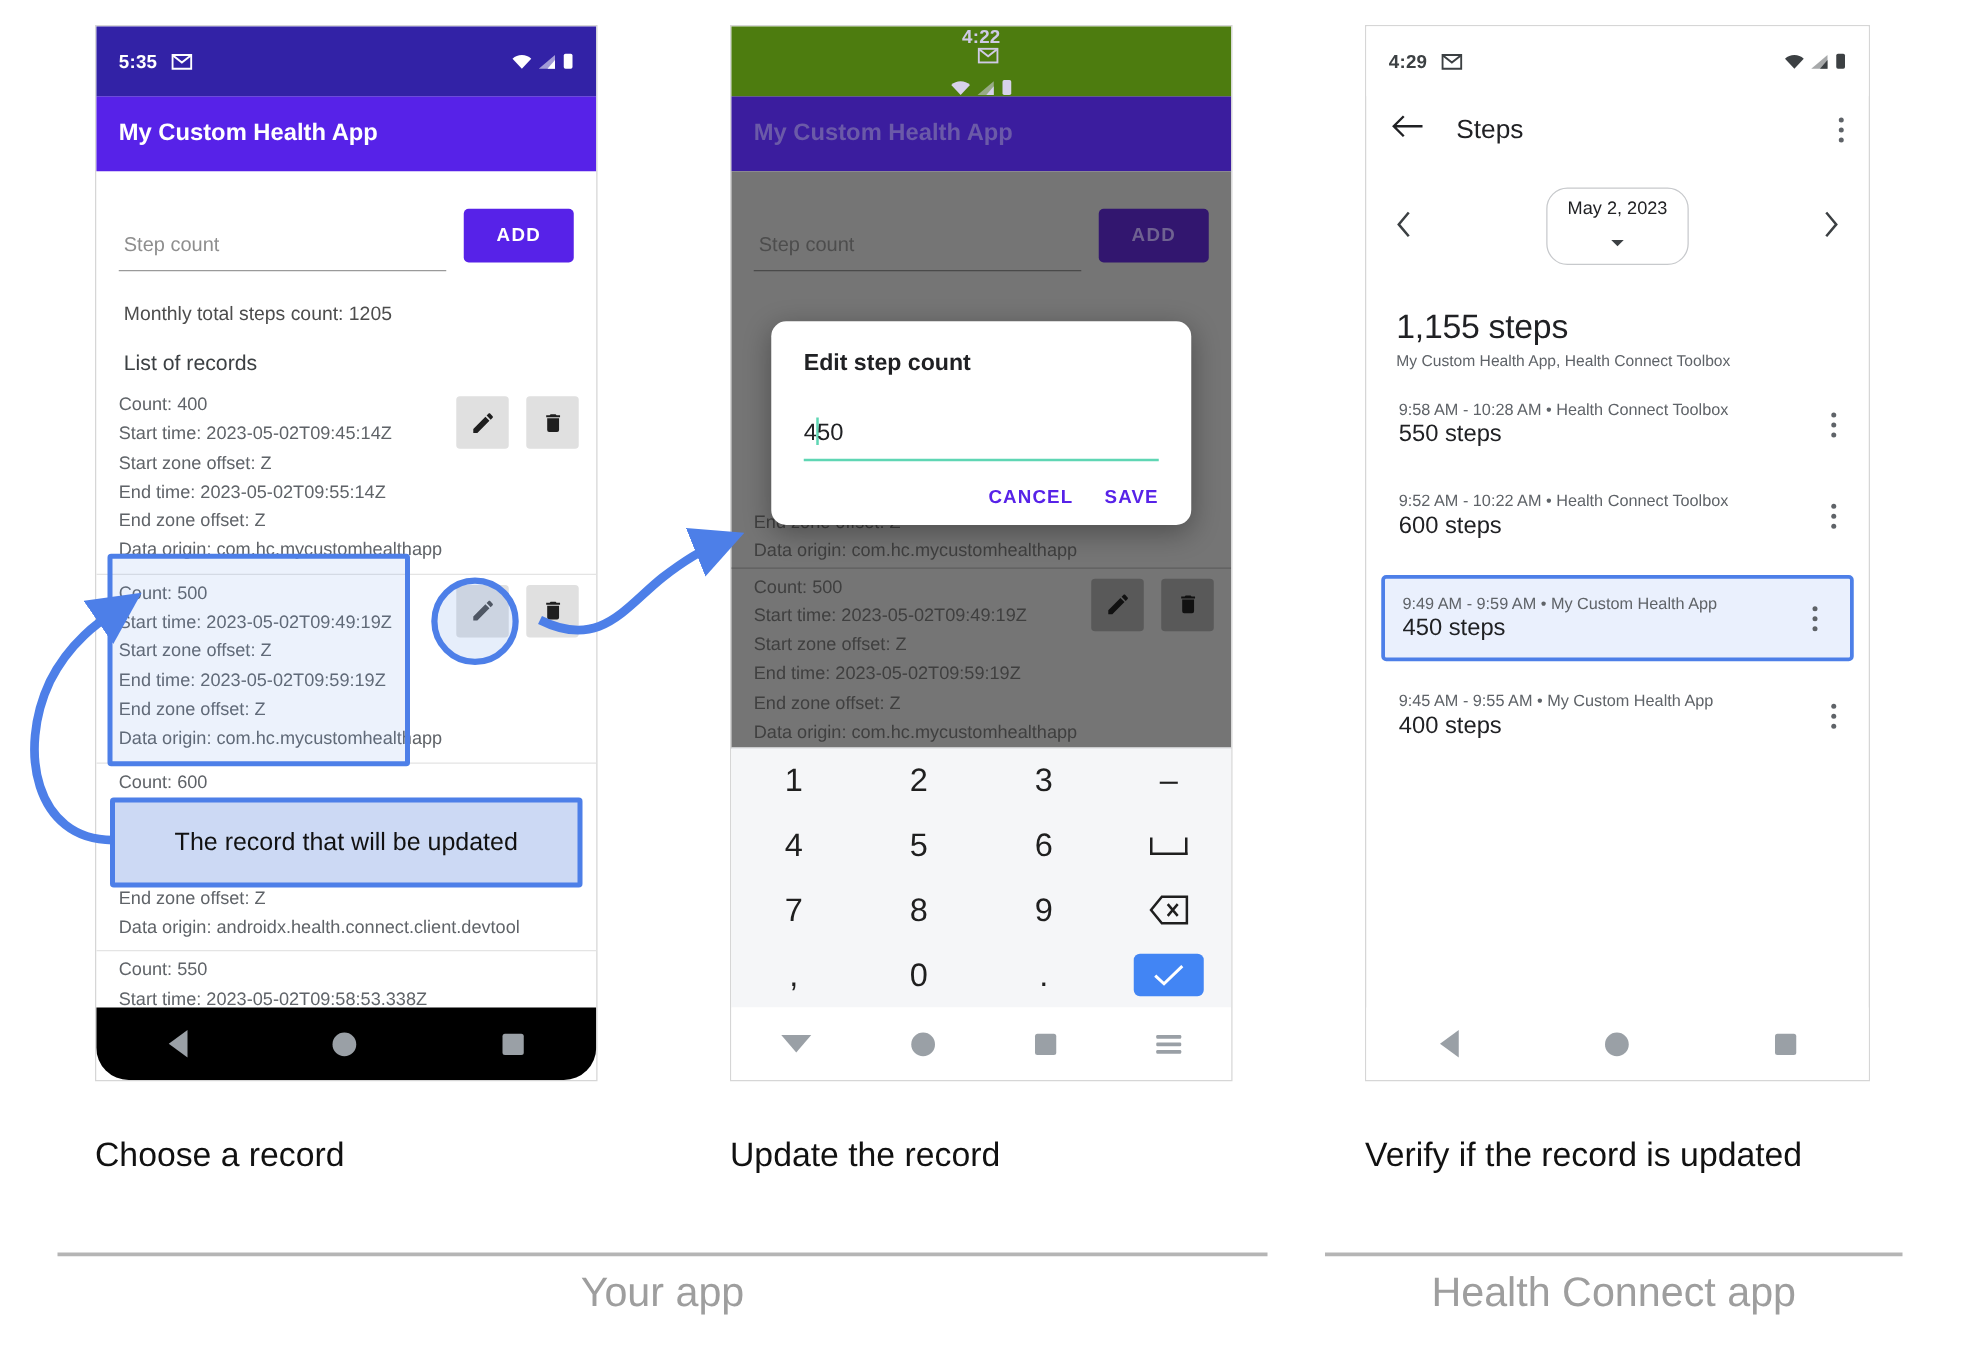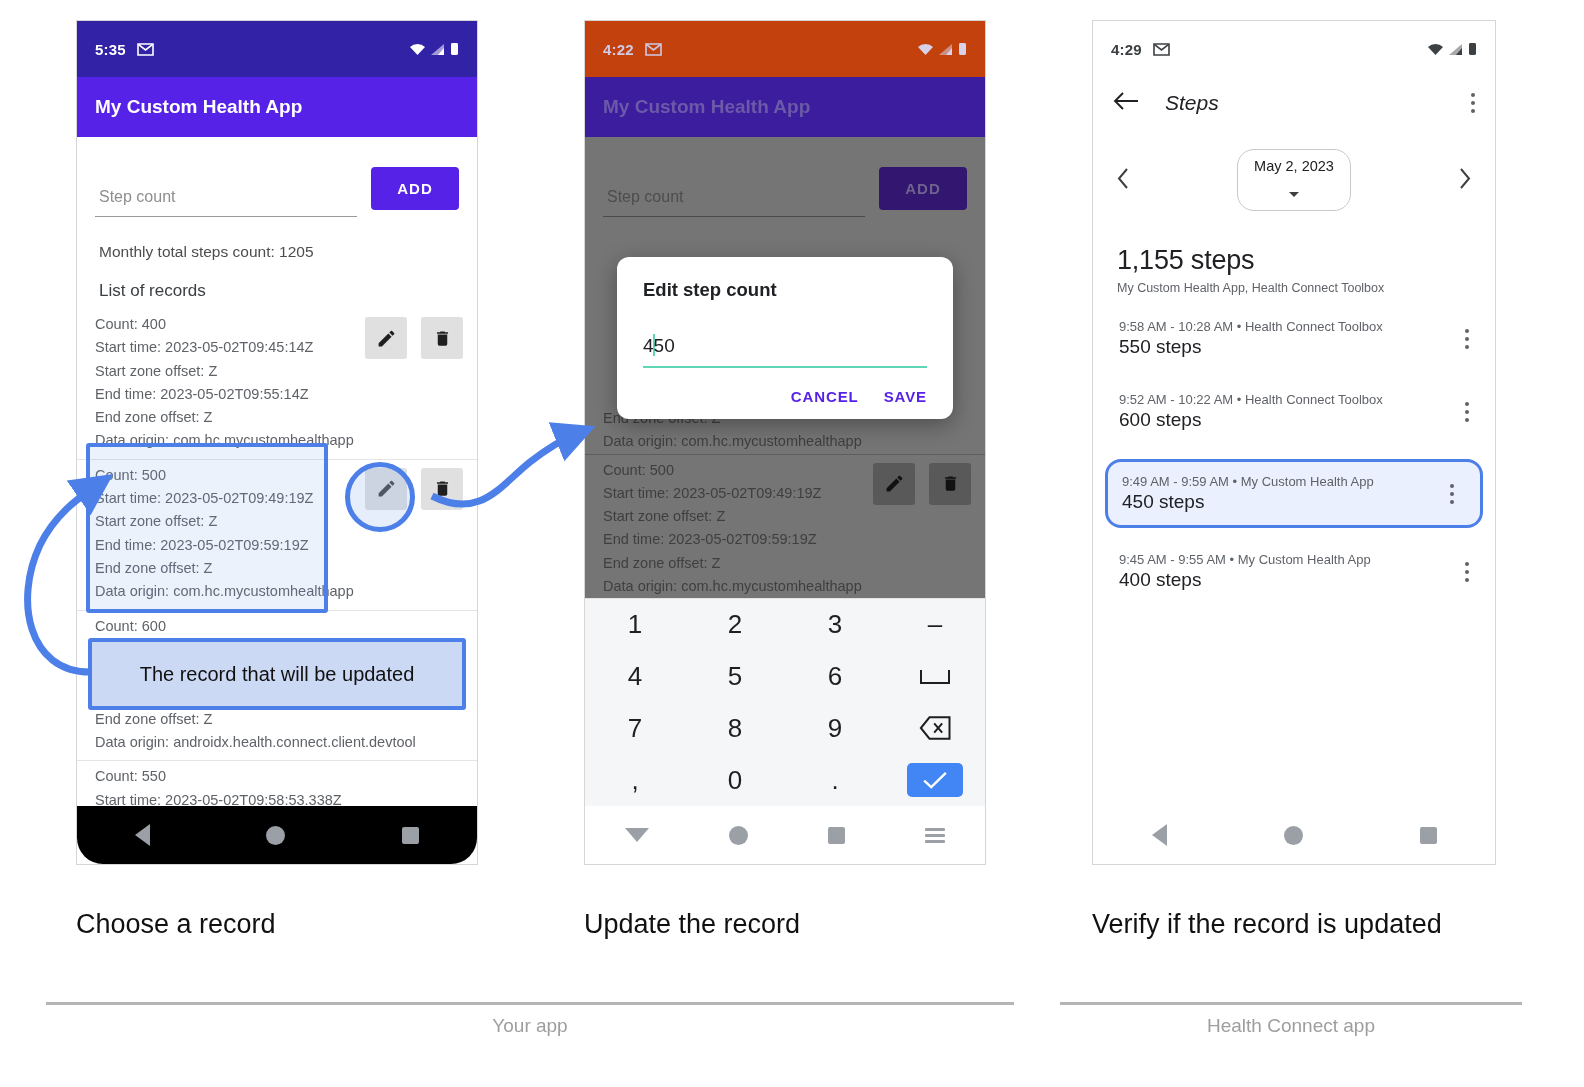--- a/index.html
+++ b/index.html
@@ -26,21 +26,21 @@
   .screen{position:absolute;left:0;top:0;right:0;bottom:0;overflow:hidden;}
 
   
   .statusbar{
     position:relative;height:56px;
     display:flex;align-items:center;
     padding:0 18px;
     box-sizing:border-box;
   }
   .sb-dark{background:#3222a6;color:#ffffff;}
-  .sb-dim{background:#c2410c;color:#cfcae6;}
+  .sb-dim{background:#4d7c0f;color:#cfcae6;flex-direction:column;}
   .sb-light{background:#ffffff;color:#3c4043;}
   .sb-time{font-size:15px;font-weight:bold;letter-spacing:.2px;}
   .sb-gmail{margin-left:11px;display:inline-flex;}
   .sb-spacer{flex:1;}
   .sb-icons{display:flex;align-items:center;gap:4px;}
 
   
   .appbar{
     height:60px;display:flex;align-items:center;
     padding:0 18px;box-sizing:border-box;
@@ -126,39 +126,39 @@
   .kb-nav{
     position:absolute;left:0;right:0;bottom:0;height:58px;background:#ffffff;
     display:flex;align-items:center;justify-content:space-around;
   }
   .kb-down{width:0;height:0;border-left:12px solid transparent;border-right:12px solid transparent;border-top:14px solid #9aa0a6;}
   .kb-keys{display:flex;flex-direction:column;gap:3px;}
   .kb-keys i{display:block;width:20px;height:3px;background:#9aa0a6;border-radius:1px;}
 
   
   .hc-topbar{display:flex;align-items:center;padding:14px 20px 6px 20px;}
-  .hc-title{font-size:21px;color:#202124;margin-left:26px;font-style:italic;}
+  .hc-title{font-size:21px;color:#202124;margin-left:26px;}
   .hc-more{margin-left:auto;display:flex;flex-direction:column;gap:4px;align-items:center;}
   .hc-more i{width:4px;height:4px;border-radius:50%;background:#5f6368;display:block;}
   .hc-daterow{display:flex;align-items:center;justify-content:space-between;padding:28px 24px 0 24px;}
   .hc-chip{
     border:1px solid #c7c9cc;border-radius:17px;padding:8px 16px;
     font-size:14.5px;color:#202124;display:flex;align-items:center;gap:12px;flex-direction:column;
   }
   .chevL,.chevR{font-size:22px;color:#3c4043;line-height:1;}
   .hc-total{font-size:27px;color:#202124;padding:34px 24px 0 24px;letter-spacing:-.2px;}
   .hc-sources{font-size:12.5px;color:#5f6368;padding:5px 24px 0 24px;}
   .hc-list{margin-top:18px;}
   .hc-item{position:relative;padding:6px 24px 6px 26px;}
   .hc-item .when{font-size:13px;color:#5f6368;}
   .hc-item .steps{font-size:19px;color:#202124;margin-top:2px;}
   .hc-item .dots{position:absolute;right:26px;top:50%;transform:translateY(-50%);display:flex;flex-direction:column;gap:4px;}
   .hc-item .dots i{width:4px;height:4px;border-radius:50%;background:#5f6368;display:block;}
   .hc-highlight{
-    background:#eaf0fd;border:3px solid #4d7fe8;border-radius:16px;
+    background:#eaf0fd;border:3px solid #4d7fe8;border-radius:4px;
     margin:6px 12px;padding:12px 24px 12px 14px;
   }
 
   
   .anno-box{
     position:absolute;border:4px solid #4d7fe8;border-radius:3px;
     background:rgba(109,154,232,.13);
     box-sizing:border-box;
   }
   .anno-label{
@@ -172,21 +172,21 @@
     background:rgba(109,154,232,.17);box-sizing:border-box;
   }
   svg.anno-svg{position:absolute;left:0;top:0;width:1584px;height:1087px;pointer-events:none;}
 
   
   .caption{
     position:absolute;text-align:left;
     font-size:27px;color:#111111;line-height:1.42;
   }
   .foot-rule{position:absolute;height:3px;background:#b5b5b5;}
-  .foot-label{position:absolute;text-align:center;font-size:19px;color:#9e9e9e;}
+  .foot-label{position:absolute;text-align:center;font-size:33px;color:#9e9e9e;}
 </style>
 </head>
 <body>
 
 <div class="stage">
 
   <div class="phone" id="phone1">
     <div class="screen">
 
       <div class="statusbar sb-dark">

